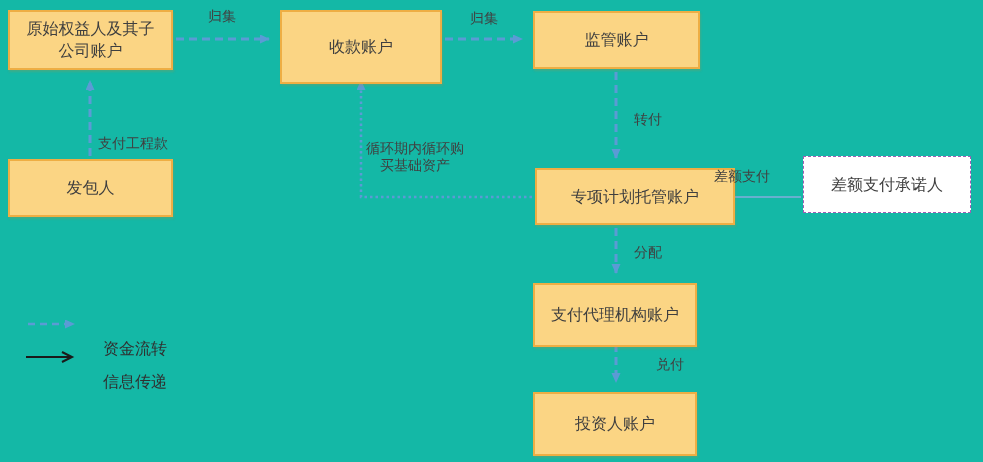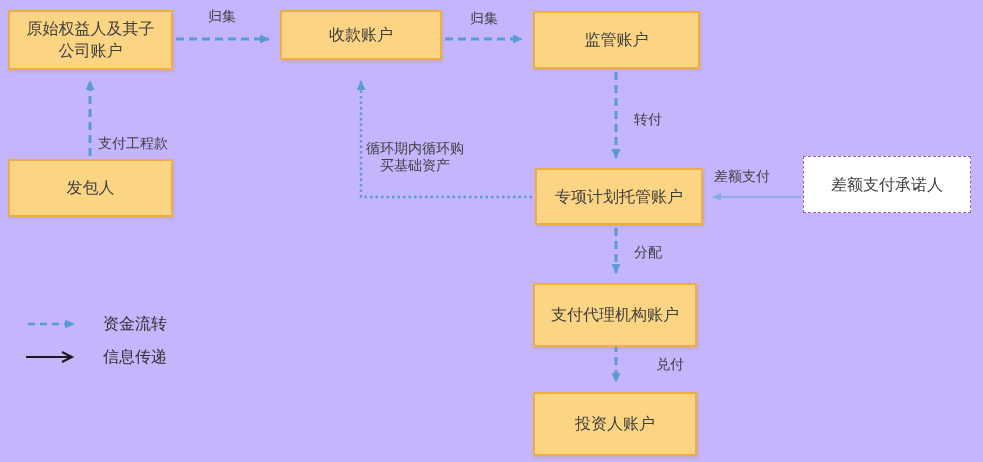--- a/index.html
+++ b/index.html
@@ -5,21 +5,21 @@
   * { margin: 0; padding: 0; box-sizing: border-box; }
   html, body { background: #ffffff; }
   body {
     font-family: "Liberation Sans", "DejaVu Sans", sans-serif;
     color: #3f3f3f;
   }
   .canvas {
     position: relative;
     width: 983px;
     height: 462px;
-    background: #c4b5fd;
+    background: #14b8a6;
     overflow: hidden;
   }
   .edges {
     position: absolute;
     left: 0; top: 0;
     width: 983px; height: 462px;
     pointer-events: none;
   }
   .node {
     position: absolute;
@@ -28,23 +28,23 @@
     box-shadow: 1px 2px 2px rgba(190, 140, 50, 0.25);
     display: flex;
     align-items: center;
     justify-content: center;
     text-align: center;
     font-size: 16px;
     line-height: 1.35;
     color: #3f3f3f;
   }
   .node-originator   { left: 8px;   top: 10px;  width: 165px; height: 60px; padding: 0 16px; }
-  .node-collection   { left: 280px; top: 10px;  width: 162px; height: 50px; }
+  .node-collection   { left: 280px; top: 10px;  width: 162px; height: 74px; }
   .node-supervision  { left: 533px; top: 11px;  width: 167px; height: 58px; }
-  .node-custody      { left: 535px; top: 168px; width: 168px; height: 57px; }
+  .node-custody      { left: 535px; top: 168px; width: 200px; height: 57px; }
   .node-agent        { left: 533px; top: 283px; width: 164px; height: 64px; justify-content: center; }
   .node-investor     { left: 533px; top: 392px; width: 164px; height: 64px; }
   .node-employer     { left: 8px;   top: 159px; width: 165px; height: 58px; }
   .node-promisor {
     left: 803px; top: 156px; width: 168px; height: 57px;
     background: #ffffff;
     border: 1.5px dashed #a05cb5;
     box-shadow: none;
   }
   .edge-label {
@@ -61,20 +61,21 @@
   .lbl-duifu    { left: 656px; top: 356px; }
   .lbl-gck      { left: 98px;  top: 106px; margin-top: 29px; }
   .lbl-loop {
     left: 364px; top: 140px; width: 102px;
     text-align: center; white-space: normal; line-height: 1.2;
   }
   .legend-text {
     position: absolute;
     font-size: 16px;
     color: #303030;
+    margin-top: 25px;
   }
   .legend-fund { left: 103px; top: 314px; }
   .legend-info { left: 103px; top: 347px; }
 </style>
 </head>
 <body>
 
 <div class="canvas">
 
   <svg class="edges" viewBox="0 0 983 462">

